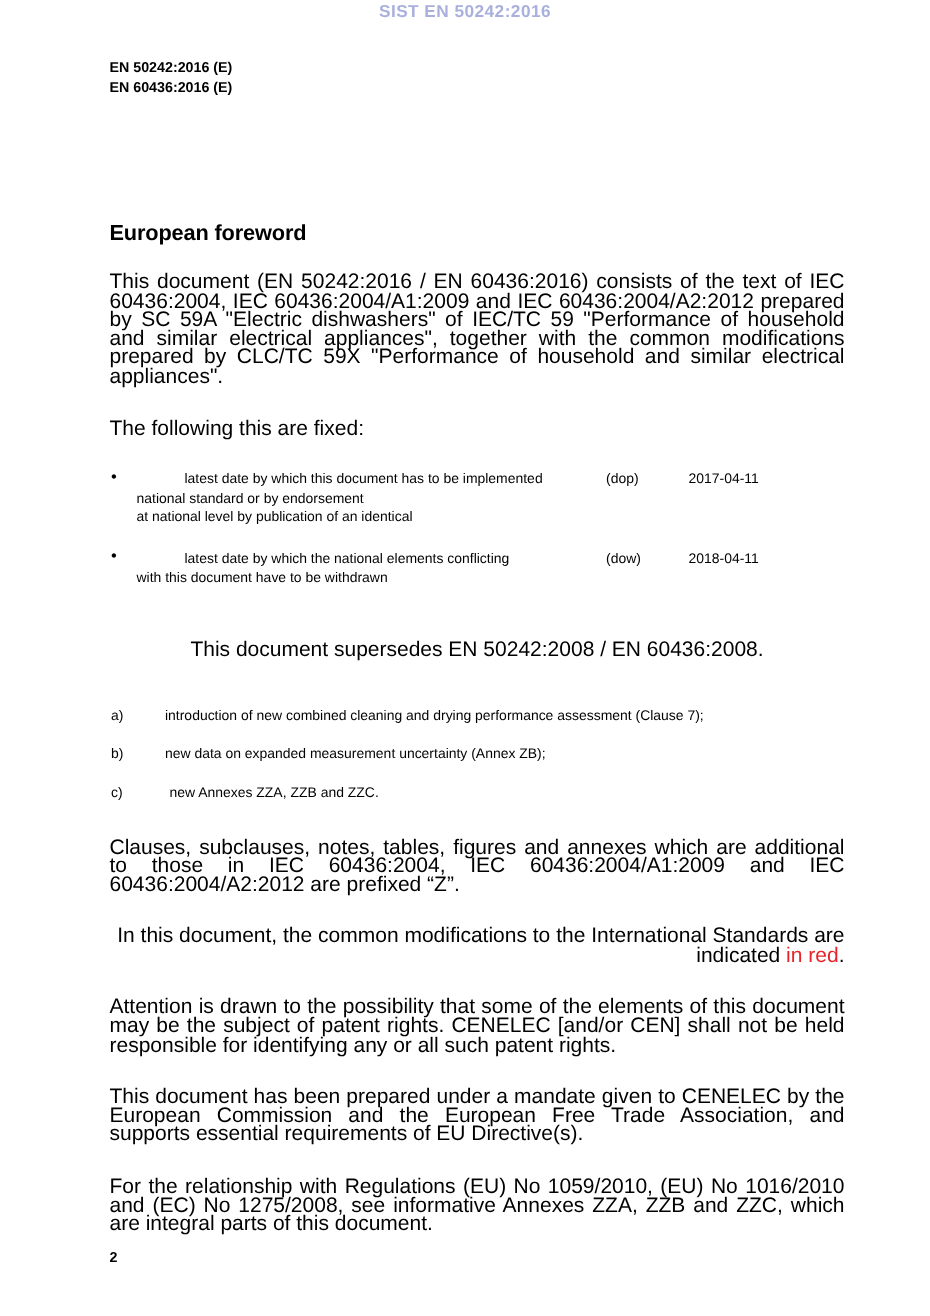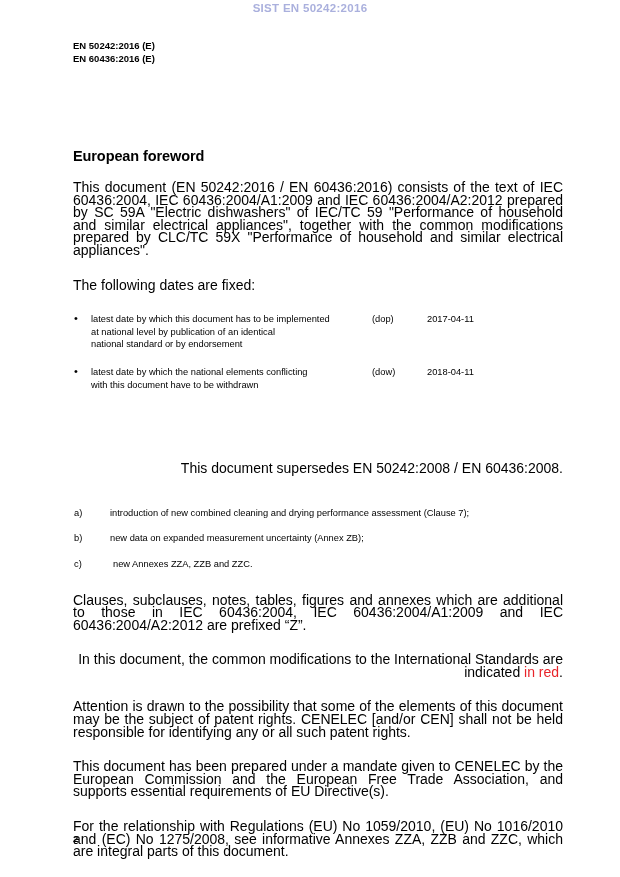--- a/index.html
+++ b/index.html
@@ -90,20 +90,21 @@
     position: absolute;
     left: 1px;
     top: -1px;
     font-size: 11px;
     line-height: 13px;
   }
   .date-item .dtext {
     display: inline-block;
     width: 281px;
     vertical-align: top;
+    margin-left: 32px;
   }
   .date-item .dcode {
     display: inline-block;
     width: 55px;
     vertical-align: top;
   }
   .date-item .ddate {
     display: inline-block;
     vertical-align: top;
   }
@@ -149,44 +150,44 @@
   </div>
 
   <div class="foreword-title">European foreword</div>
 
   <div class="body-block">
 
     <p class="para">This document (EN 50242:2016 / EN 60436:2016) consists of the text of IEC 60436:2004, IEC 60436:2004/A1:2009 and IEC 60436:2004/A2:2012 prepared by SC 59A "Electric dishwashers" of IEC/TC 59 "Performance of household and similar electrical appliances", together with the common modifications prepared by CLC/TC 59X "Performance of household and similar electrical appliances".</p>
 
     <div class="spacer-md"></div>
 
-    <p class="para" style="text-align:left;">The following dates are fixed:</p>
+    <p class="para" style="text-align:left;">The following this are fixed:</p>
 
     <div class="spacer-md"></div>
 
     <div class="date-list">
 
       <div class="date-item">
         <span class="bullet">•</span>
         <span class="dtext">latest date by which this document has to be implemented</span><span class="dcode">(dop)</span><span class="ddate">2017-04-11</span>
+        <span class="cont">national standard or by endorsement</span>
         <span class="cont">at national level by publication of an identical</span>
-        <span class="cont">national standard or by endorsement</span>
       </div>
 
       <div class="date-item" style="margin-top:14px;">
         <span class="bullet">•</span>
         <span class="dtext">latest date by which the national elements conflicting</span><span class="dcode">(dow)</span><span class="ddate">2018-04-11</span>
         <span class="cont">with this document have to be withdrawn</span>
       </div>
 
     </div>
 
     <div class="spacer-lg"></div>
 
-    <p class="para" style="text-align:right;margin-top:36px;">This document supersedes EN 50242:2008 / EN 60436:2008.</p>
+    <p class="para" style="text-align:center;">This document supersedes EN 50242:2008 / EN 60436:2008.</p>
 
     <div class="spacer-md"></div>
 
 
     <div class="spacer-md"></div>
 
     <div class="letter-list">
       <div class="letter-item">
         <span class="marker">a)</span>
         <span>introduction of new combined cleaning and drying performance assessment (Clause 7);</span>

